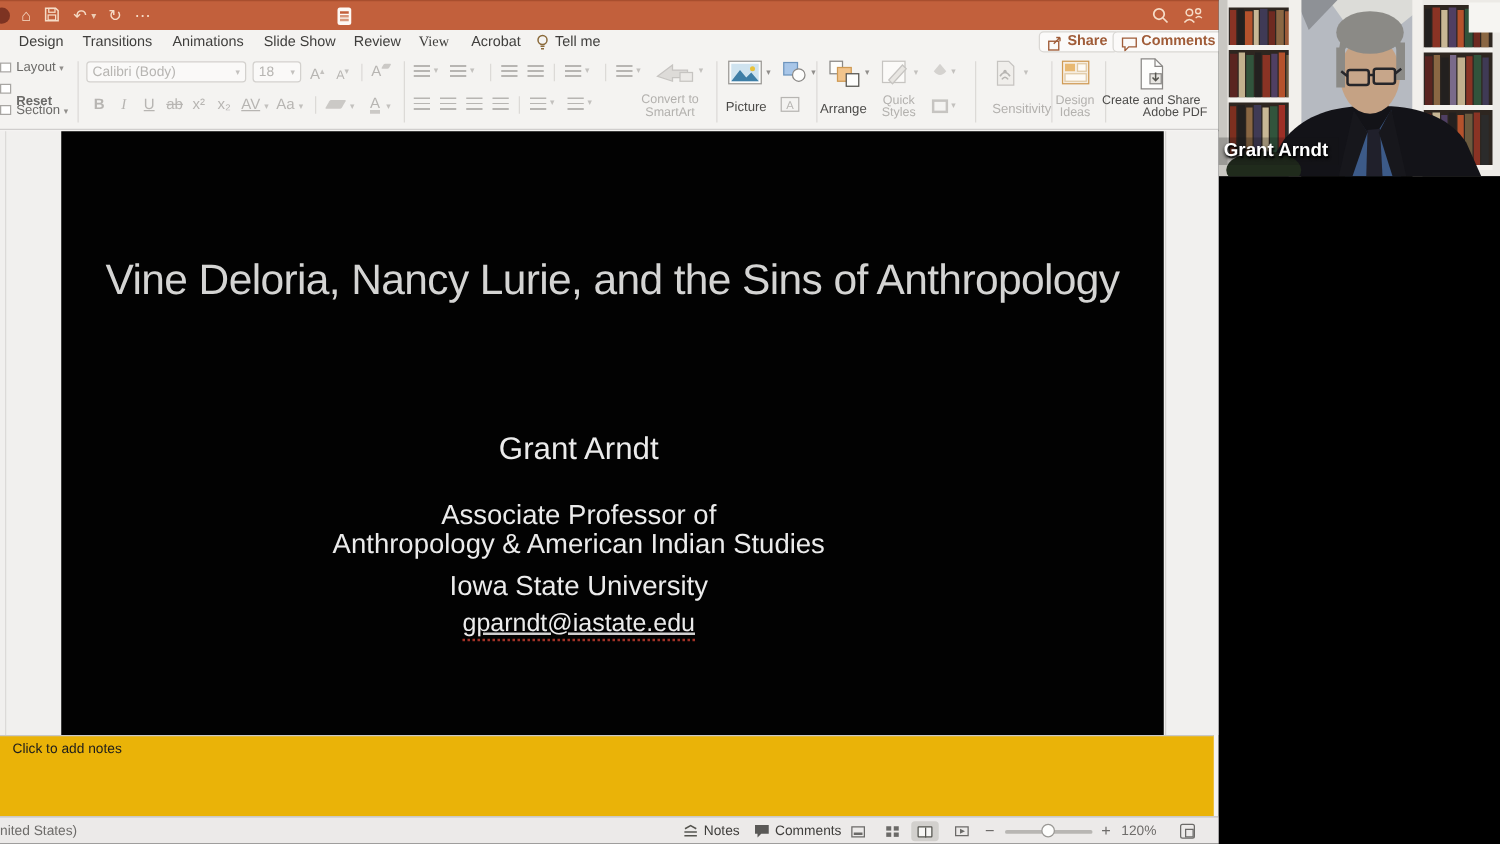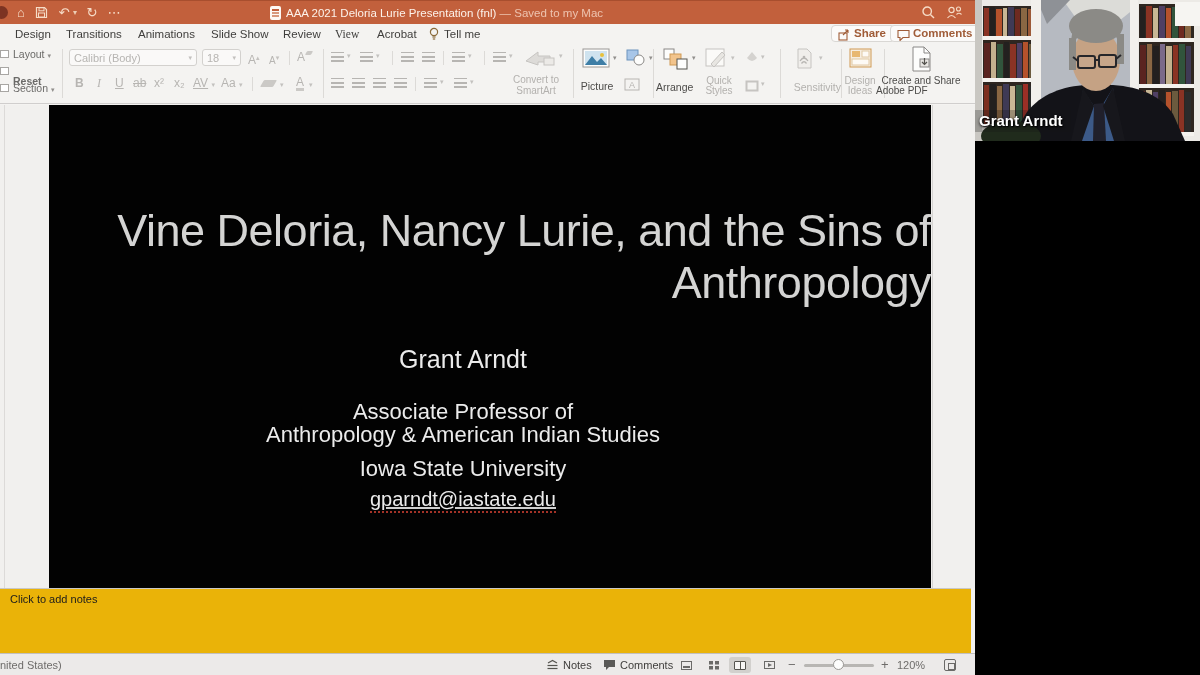--- a/index.html
+++ b/index.html
@@ -45,22 +45,22 @@
   .il{position:absolute;width:13px;height:10px;background:repeating-linear-gradient(to bottom,#b7b5b2 0 1.4px,transparent 1.4px 4.2px);}
   .ilc{position:absolute;top:2px;}
   .pen{position:absolute;width:13px;height:7px;background:#cbc9c6;transform:skewX(-30deg);border-radius:1px;}
   .bigbtn-ic{position:absolute;}
 
   
   .canvas{position:absolute;left:0;top:105px;width:975px;height:483px;background:#f1f0ee;}
   .canvas-edge{position:absolute;left:4px;top:0;width:1px;height:483px;background:#dcdad8;}
   .canvas-rdiv{position:absolute;left:932px;top:0;width:1px;height:483px;background:#d6d4d2;}
   .slide{position:absolute;left:49px;top:0;width:882px;height:483px;background:#020202;}
-  .sl-title{position:absolute;left:0;top:100px;width:882px;text-align:right;
-            font-size:45px;letter-spacing:-0.5px;color:#d4d4d3;}
+  .sl-title{position:absolute;left:0;top:100px;width:882px;text-align:center;
+            font-size:34px;letter-spacing:-0.5px;color:#d4d4d3;}
   .sl-body{position:absolute;left:0;width:828px;text-align:center;color:#ebebeb;}
   .sl-author{top:240px;font-size:25px;}
   .sl-roles{top:295px;font-size:22px;line-height:23px;}
   .sl-affil{top:351px;font-size:22px;}
   .sl-email{top:383px;font-size:20px;}
   .sl-email span{text-decoration:underline;text-decoration-color:#cfcfcf;border-bottom:2px dotted #a33227;padding-bottom:1px;}
 
   
   .notes{position:absolute;left:0;top:588px;width:971px;height:65px;background:#eab308;border-top:1px solid #c9c8c6;}
   .notes-ph{position:absolute;left:10px;top:4px;font-size:11px;color:#1c1c1c;}
@@ -109,21 +109,20 @@
             <path d="M1.5 1.5 h8 l2 2 v8 h-10 z" fill="none" stroke="#f6dcc7" stroke-width="1.2"></path>
             <rect x="3.5" y="7" width="6" height="4" fill="none" stroke="#f6dcc7" stroke-width="1"></rect>
             <rect x="4" y="1.8" width="5" height="3" fill="none" stroke="#f6dcc7" stroke-width="1"></rect>
           </svg>
       </span>
       <span class="tb-ic" style="left:57px;width:14px;">↶</span>
       <span class="tb-caret" style="left:73px;">▾</span>
       <span class="tb-ic" style="left:85px;width:14px;">↻</span>
       <span class="tb-ic" style="left:106px;width:16px;">⋯</span>
       <span class="doc-ic"></span>
-      <span class="tb-title"><span>AAA 2021 Deloria Lurie Presentation (fnl)</span>&nbsp;<span class="tb-saved">— Saved to my Mac</span></span>
       <span class="tb-svg" style="left:921px;">
         <svg width="15" height="15" viewBox="0 0 15 15">
             <circle cx="6.2" cy="6.2" r="4.2" fill="none" stroke="#f6dcc7" stroke-width="1.4"></circle>
             <line x1="9.4" y1="9.4" x2="13" y2="13" stroke="#f6dcc7" stroke-width="1.4"></line>
           </svg>
       </span>
       <span class="tb-svg" style="left:946px;">
         <svg width="17" height="15" viewBox="0 0 17 15">
             <circle cx="5.5" cy="5" r="2.6" fill="none" stroke="#f6dcc7" stroke-width="1.2"></circle>
             <path d="M1.5 13 q4-5 8 0" fill="none" stroke="#f6dcc7" stroke-width="1.2"></path>
@@ -325,21 +324,21 @@
 
       <span class="bigbtn-ic" style="left:910px;top:3px;">
         <svg width="23" height="26" viewBox="0 0 23 26">
             <path d="M3 1 h11 l6 6 v18 h-17 z" fill="#fdfdfc" stroke="#8a8886"></path>
             <path d="M14 1 v6 h6" fill="none" stroke="#8a8886"></path>
             <rect x="10" y="13" width="9" height="8" fill="#e8e6e2" stroke="#8a8886"></rect>
             <path d="M14.5 12 v6 M12 16 l2.5 2.5 L17 16" stroke="#55544f" fill="none" stroke-width="1.2"></path>
           </svg>
       </span>
       <span class="rlab rlab-dark" style="left:876px;top:32px;width:90px;text-align:center;font-size:10px;">Create and Share</span>
-      <span class="rlab rlab-dark" style="left:876px;top:42px;width:90px;text-align:left;font-size:10px;">Adobe PDF</span>
+      <span class="rlab rlab-dark" style="left:876px;top:42px;width:90px;text-align:right;font-size:10px;">Adobe PDF</span>
     </div>
 
     <div class="canvas">
       <div class="canvas-edge"></div>
       <div class="canvas-rdiv"></div>
       <div class="slide">
         <div class="sl-title">Vine Deloria, Nancy Lurie, and the Sins of Anthropology</div>
         <div class="sl-body sl-author">Grant Arndt</div>
         <div class="sl-body sl-roles">
           <div>Associate Professor of</div>

